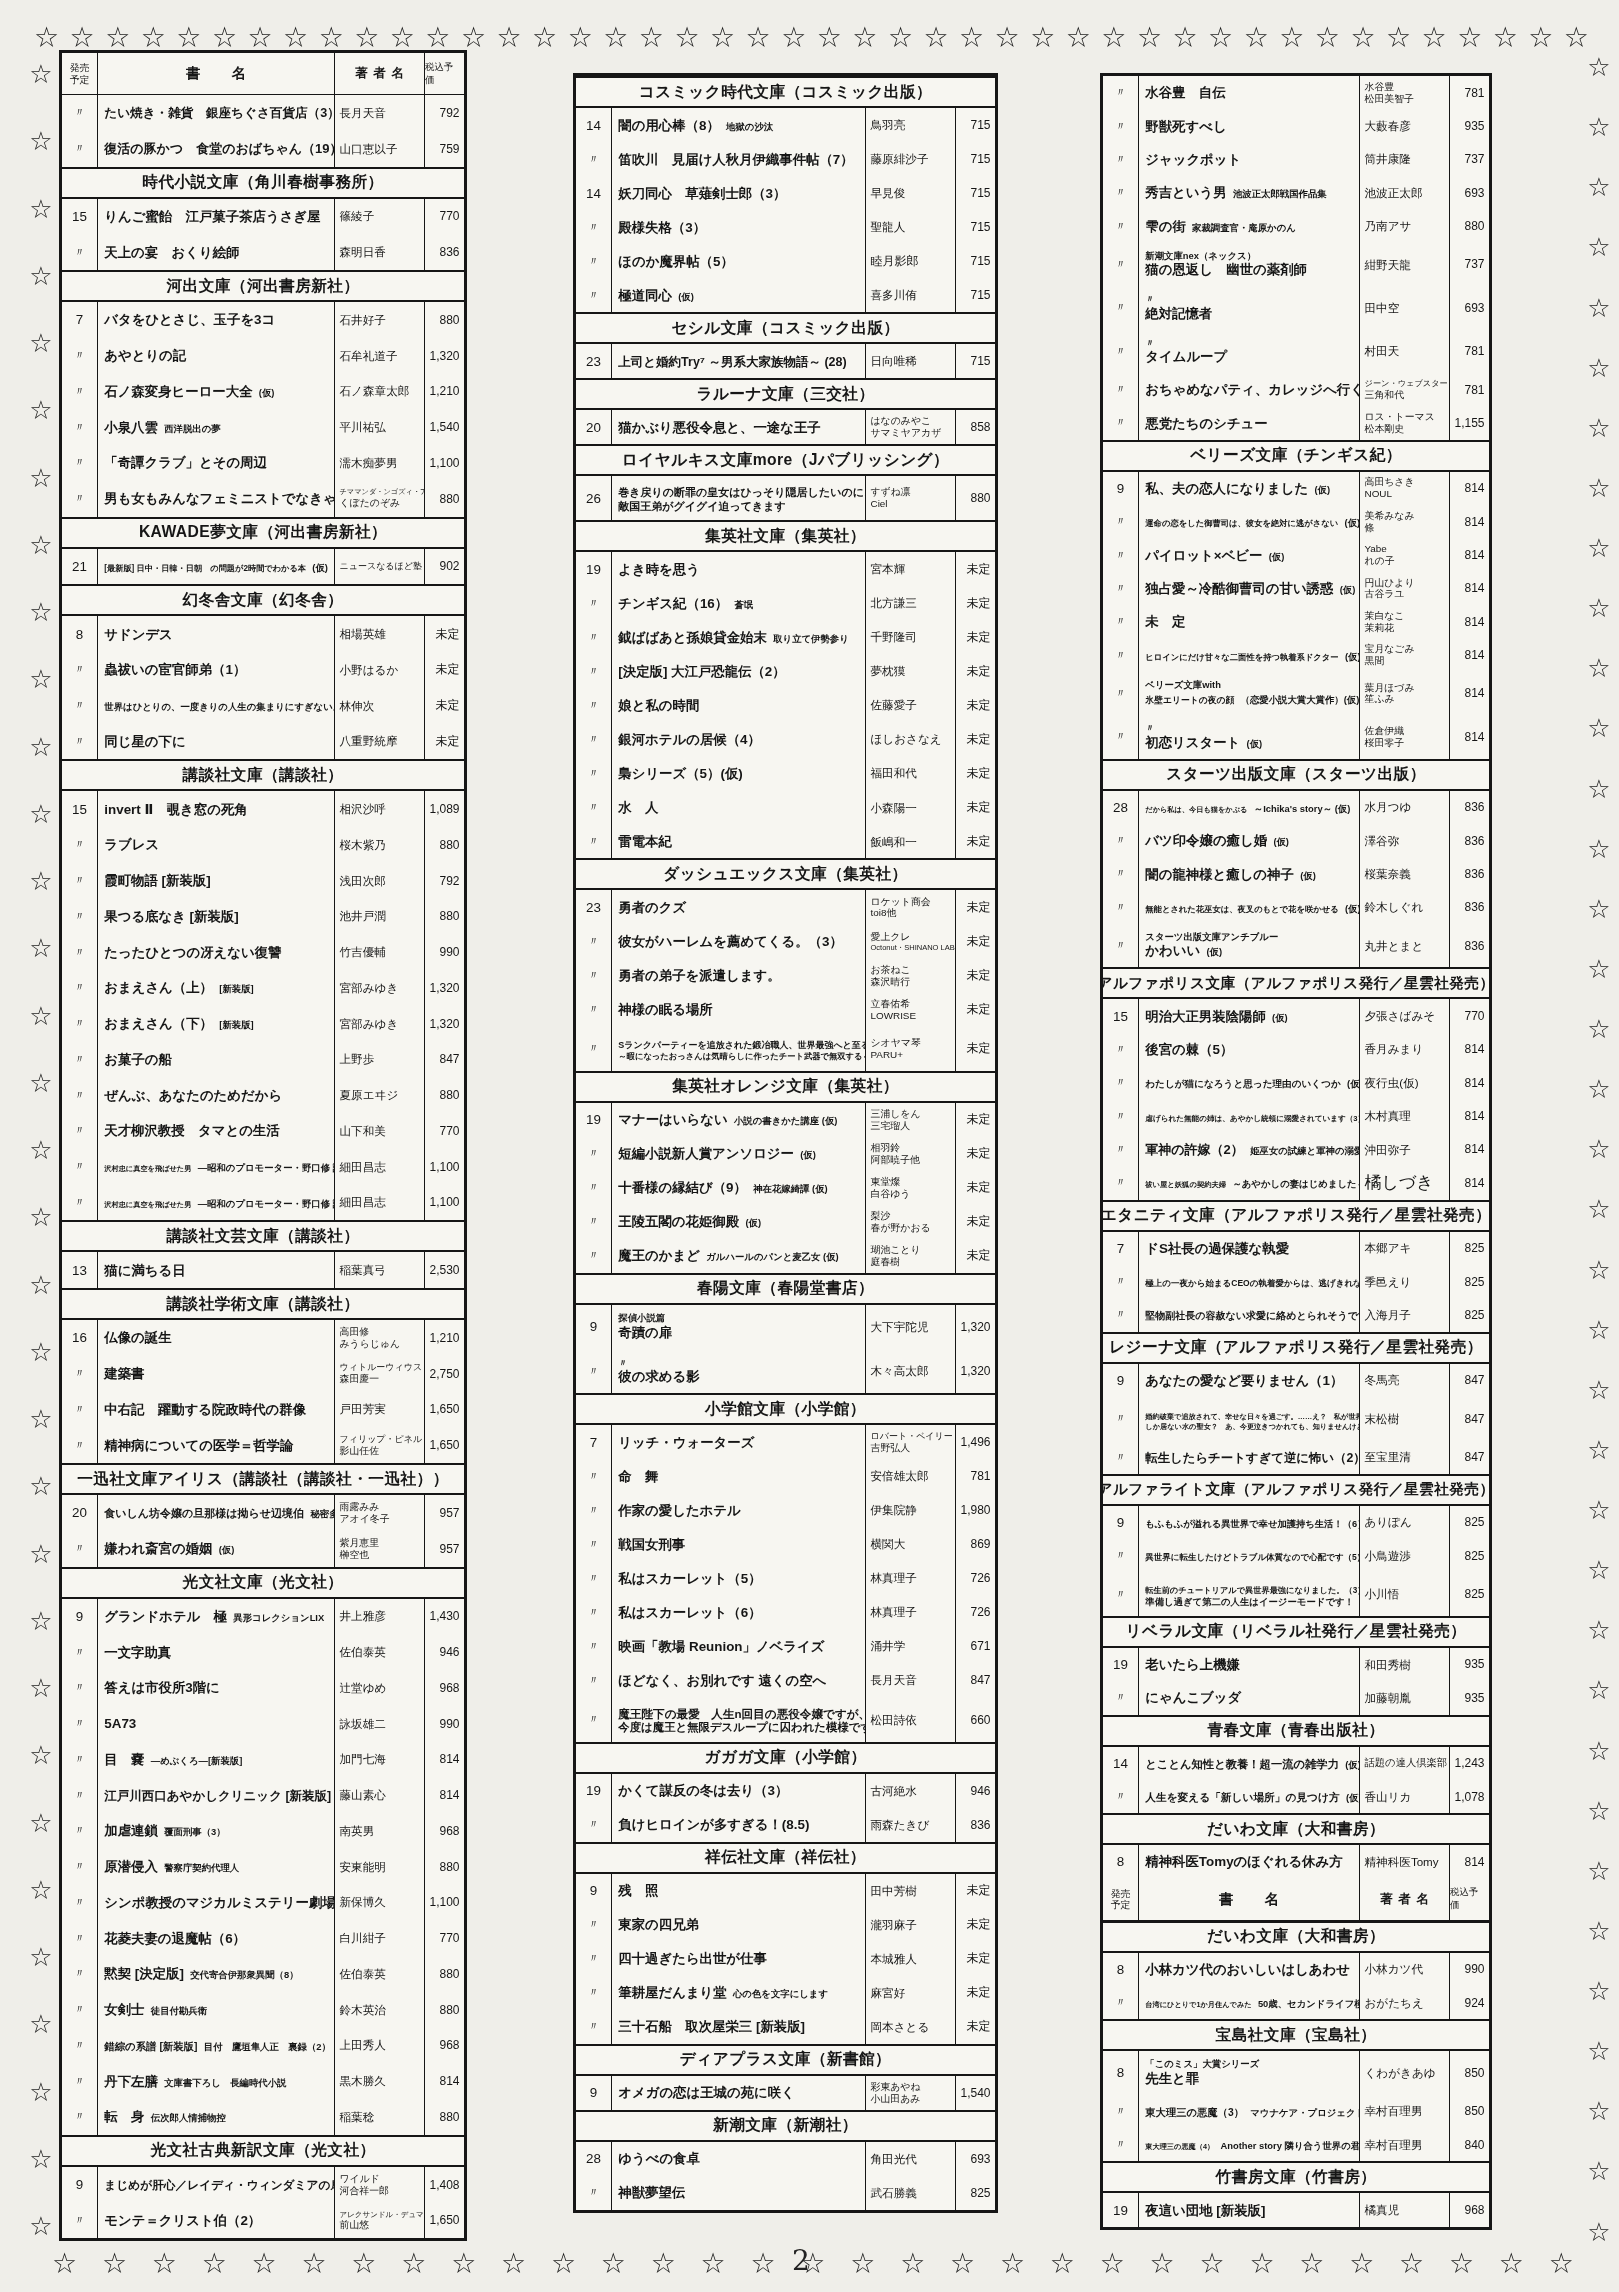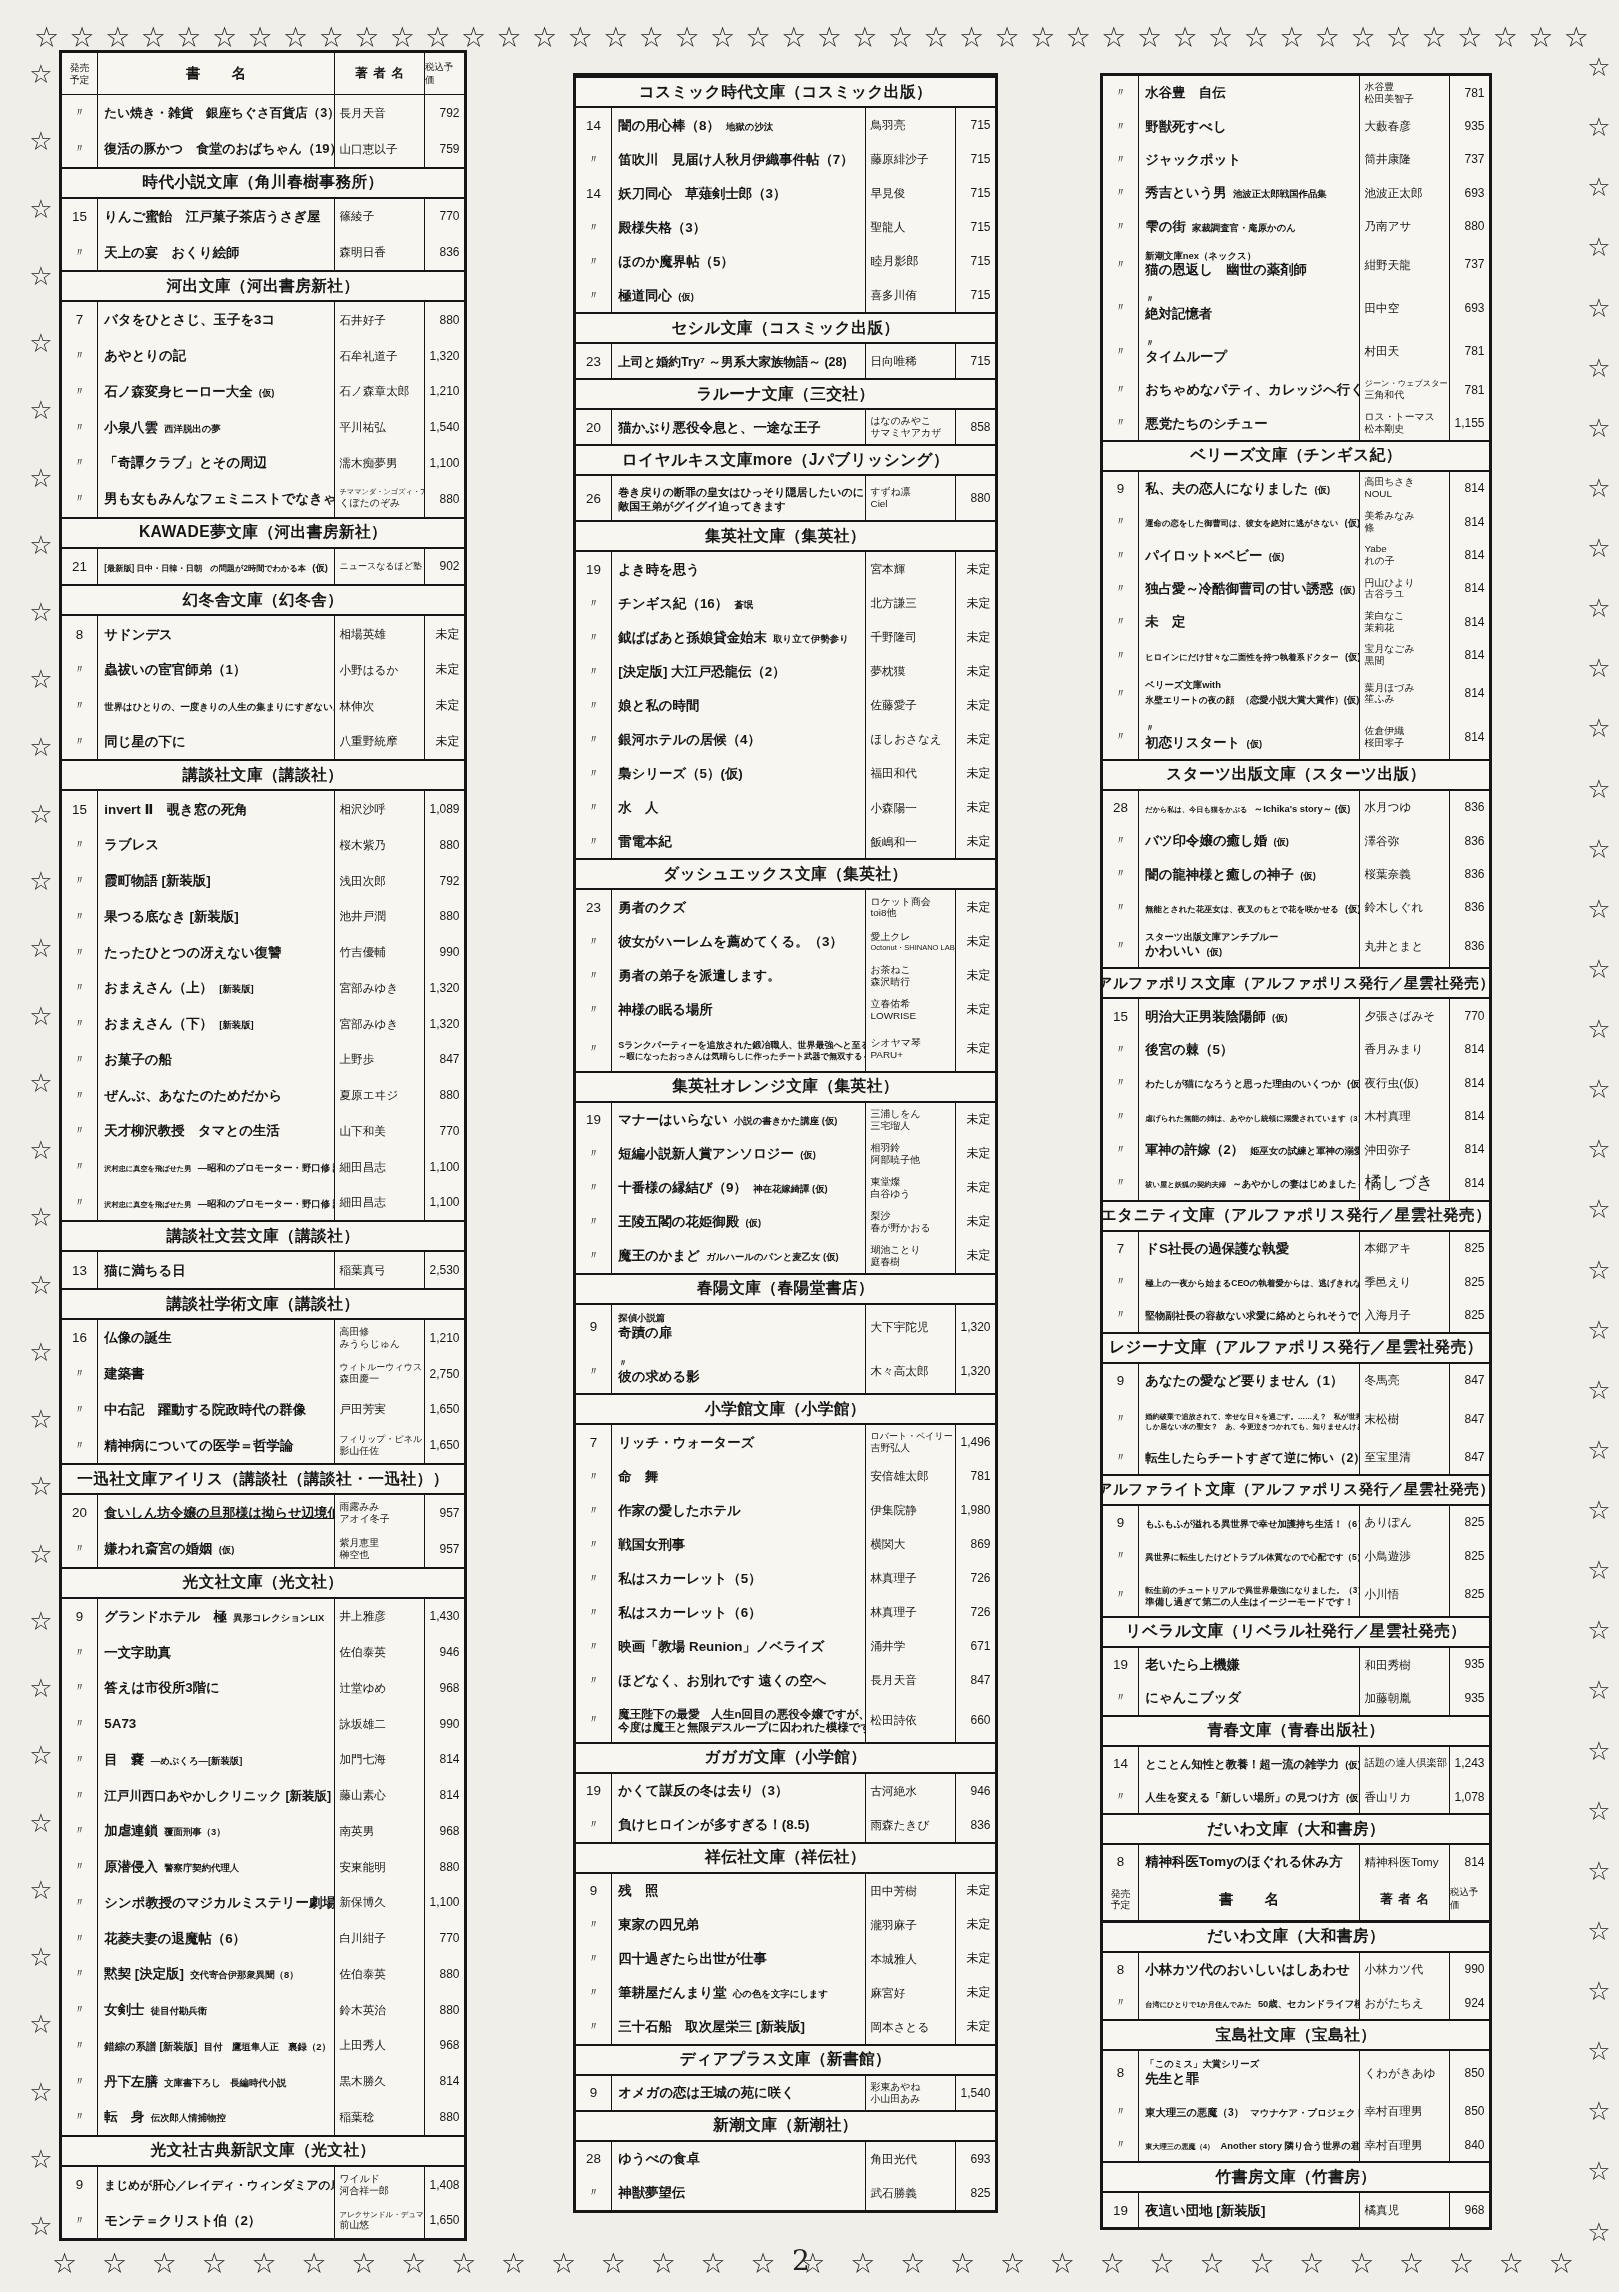--- a/index.html
+++ b/index.html
@@ -544,21 +544,21 @@
         <div class="ca">
           <div class="a-line" style="font-size: 9px;">フィリップ・ピネル</div>
           <div class="a-line" style="font-size: 9.9px;">影山任佐</div>
         </div>
         <div class="cp">1,650</div>
       </div>
       <div class="sec" style="font-size: 15.7px;">一迅社文庫アイリス（講談社（講談社・一迅社））</div>
       <div class="row">
         <div class="cd">20</div>
         <div class="ct">
-          <div class="t-line"><span class="t-main" style="font-size: 13px; text-decoration: underline;">食いしん坊令嬢の旦那様は拗らせ辺境伯</span><span class="t-s" style="font-size: 9.4px;">秘密多めの旦那様の攻略方法</span></div>
+          <div class="t-line"><span class="t-main" style="font-size: 11px;">食いしん坊令嬢の旦那様は拗らせ辺境伯</span><span class="t-s" style="font-size: 9.4px;">秘密多めの旦那様の攻略方法</span></div>
         </div>
         <div class="ca">
           <div class="a-line" style="font-size: 9.9px;">雨露みみ</div>
           <div class="a-line" style="font-size: 9.9px;">アオイ冬子</div>
         </div>
         <div class="cp">957</div>
       </div>
       <div class="row">
         <div class="cd ditto">〃</div>
         <div class="ct">

